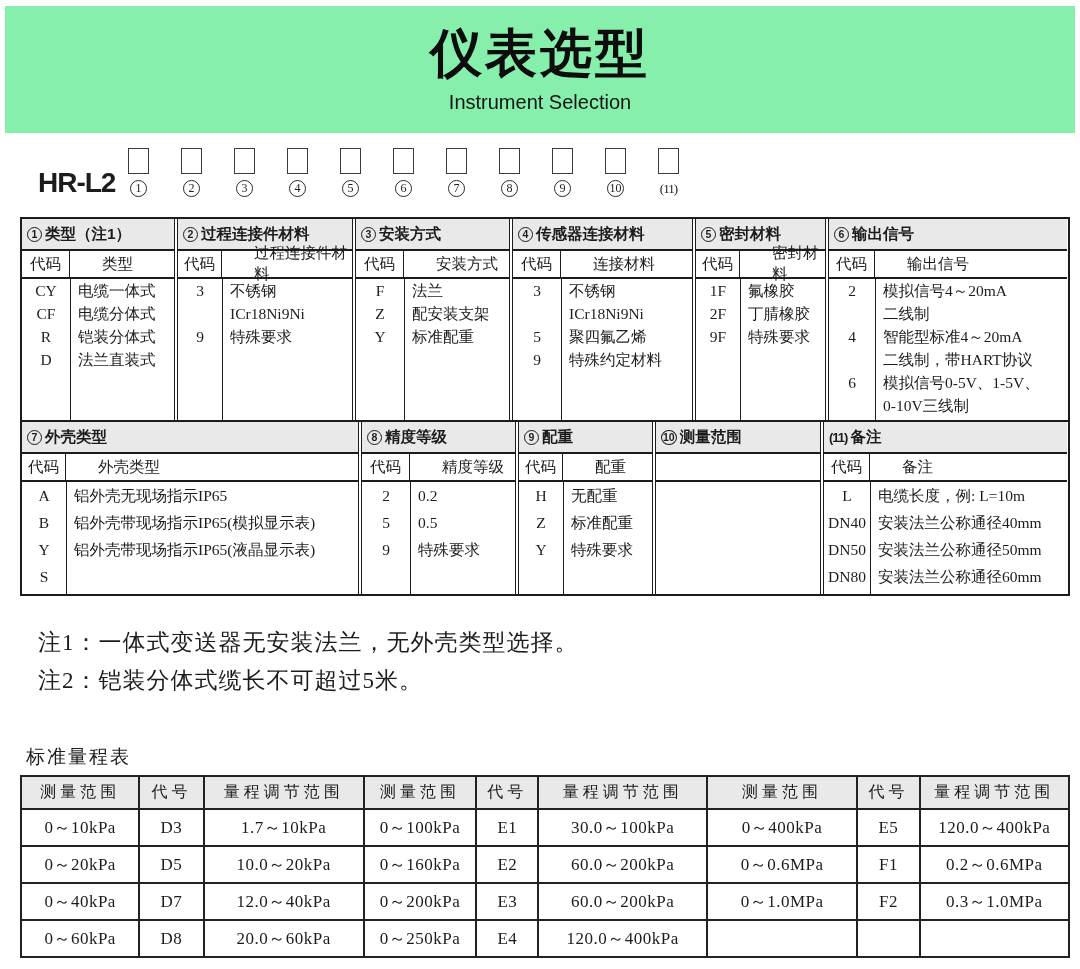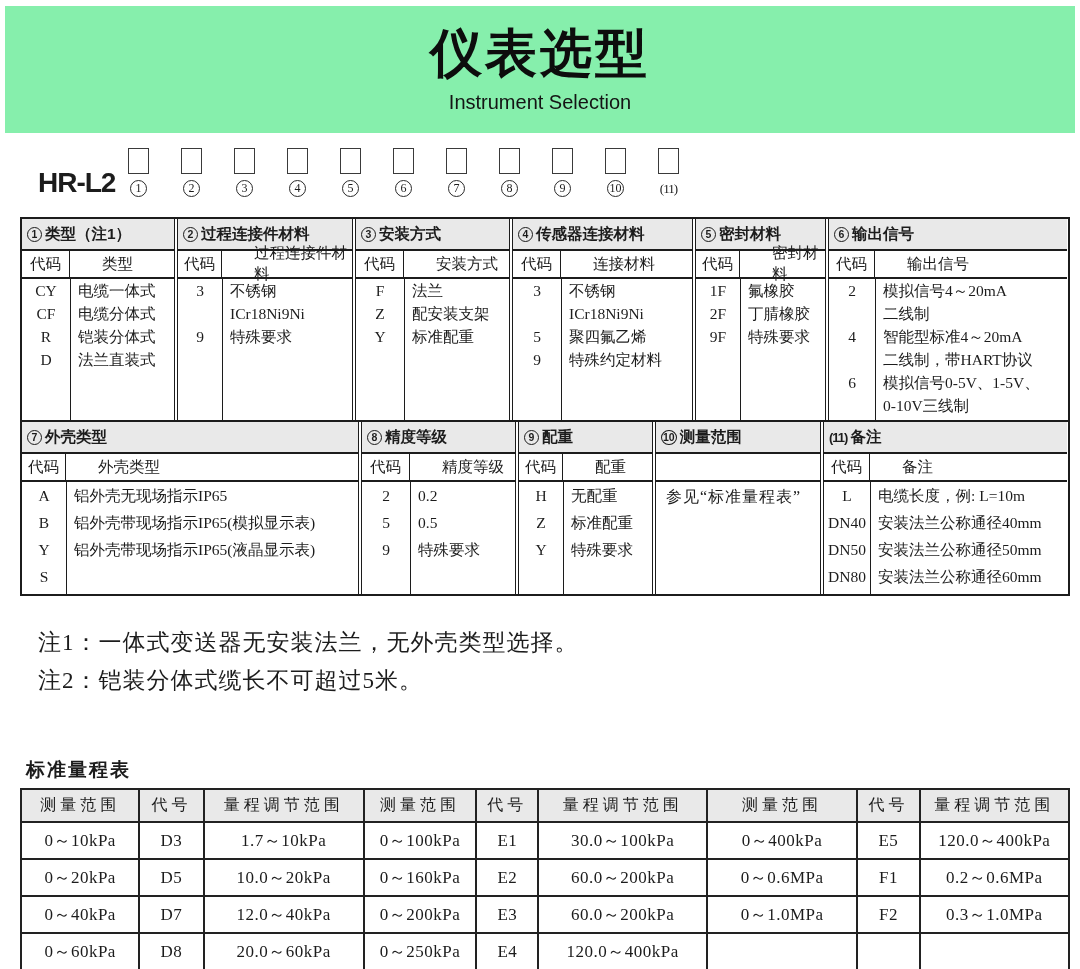--- a/index.html
+++ b/index.html
@@ -69,21 +69,21 @@
   .sec.nodiv .sec-body::before { display:none; }
   .r { display:flex; }
   .band1 .r { line-height:23px; }
   .band2 .r { line-height:27px; }
   .r .code { width:var(--cw); flex:0 0 auto; text-align:center; }
   .r .val { flex:1; padding-left:8px; white-space:pre-line; }
   .range-ref { padding:5px 4px 0 10px; font-size:16px; letter-spacing:1px; }
   
   .notes { margin:28px 0 0 38px; font-size:23px; line-height:38px; letter-spacing:1px; }
   
-  .rt-title { margin:57px 0 5px 26px; font-weight:700; font-size:19px; letter-spacing:2px; }
+  .rt-title { margin:44px 0 5px 26px; font-weight:400; font-size:19px; letter-spacing:2px; }
   table.range {
     margin-left:20px; width:1050px; border-collapse:collapse; table-layout:fixed;
     border:2.5px solid #1c1c1c; font-size:17px;
   }
   table.range th, table.range td { border:2px solid #222; text-align:center; }
   table.range th {
     background:#e9e9e9; height:33px; font-weight:400; font-size:16px; letter-spacing:4px;
   }
   table.range td { height:37px; letter-spacing:0.5px;border-radius:11px; }
 </style>
@@ -385,23 +385,20 @@
     </div>
 
     <div class="sec nodiv" style="--cw:0px; width:168px">
       <div class="sec-h">
           <span class="cnum">10</span>
           <span>测量范围</span>
         </div>
       <div class="sec-sub">
           <span class="c-name"></span>
         </div>
-      <div class="sec-body">
-        <div class="range-ref">参见“标准量程表”</div>
-      </div>
     </div>
 
     <div class="sec" style="--cw:46px; width:247px">
       <div class="sec-h">
           <span class="cnum plain">(11)</span>
           <span>备注</span>
         </div>
       <div class="sec-sub">
           <span class="c-code">代码</span>
           <span class="c-name">备注</span>

